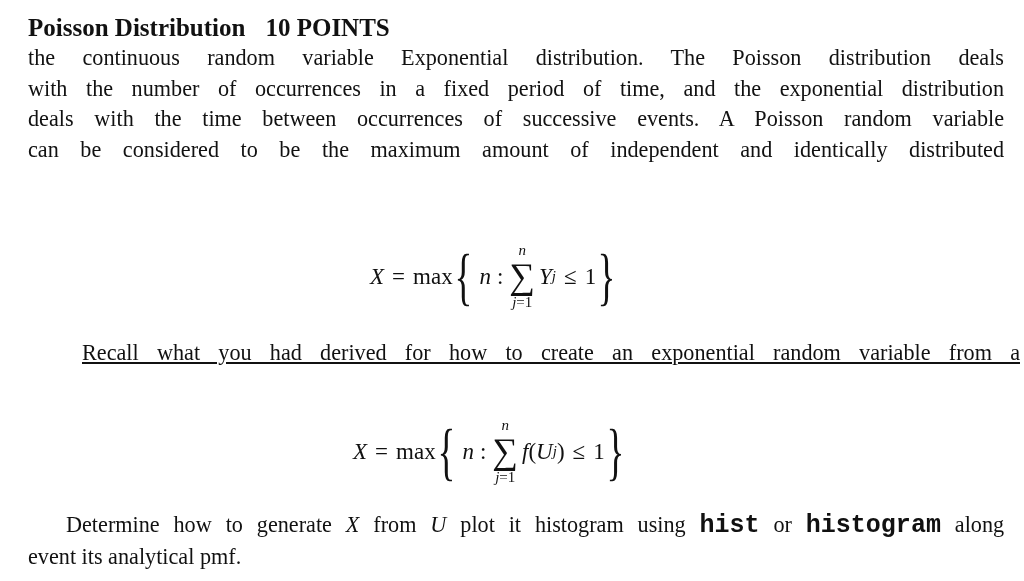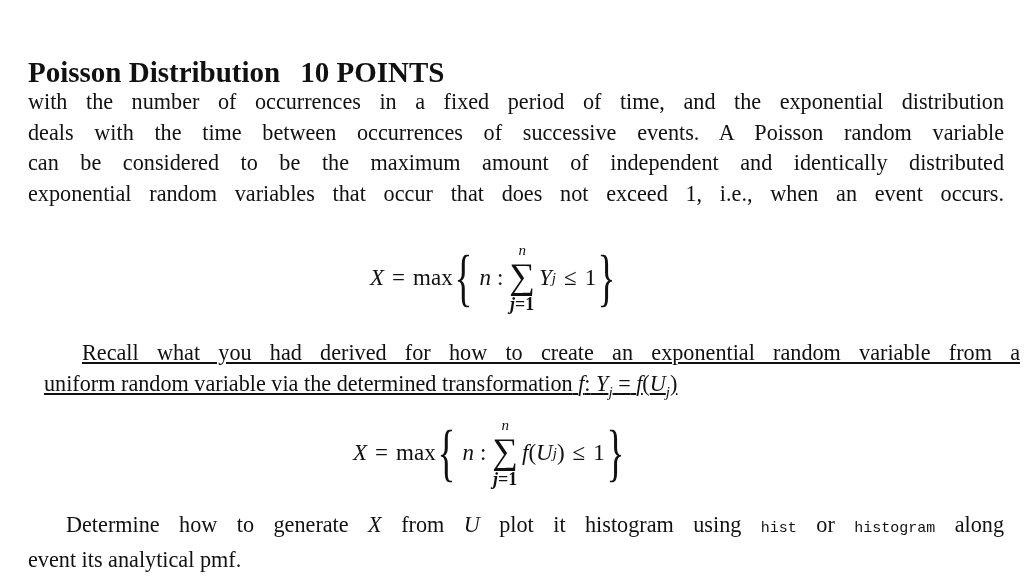--- a/index.html
+++ b/index.html
@@ -16,24 +16,23 @@
     font-family: "Liberation Serif", "DejaVu Serif", serif;
   }
   .page {
     position: absolute;
     left: 28px;
     top: 14px;
     width: 976px;
   }
   .heading {
     font-weight: bold;
-    font-size: 29px;
+    font-size: 25px;
     line-height: 28px;
     white-space: nowrap;
-    margin-top: 44px;
   }
   .heading .points {
     margin-left: 20px;
   }
   .para {
     font-size: 22.2px;
     line-height: 30.6px;
     text-align: justify;
     text-align-last: justify;
     margin: 0;
@@ -48,22 +47,22 @@
     text-align-last: left;
   }
   .para .line.indent {
     text-indent: 38px;
   }
   .math-i {
     font-style: italic;
   }
   .mono {
     font-family: "Liberation Mono", "DejaVu Sans Mono", monospace;
-    font-weight: normal;
-    font-size: 15px;
+    font-weight: bold;
+    font-size: 25px;
   }
 
   
   .display-eq {
     position: absolute;
     display: flex;
     align-items: center;
     font-size: 23px;
     white-space: nowrap;
   }
@@ -93,23 +92,22 @@
   .sum-block .sup {
     font-size: 15px;
     font-style: italic;
     margin-bottom: 2px;
   }
   .sum-block .sigma {
     font-size: 36px;
     line-height: 32px;
   }
   .sum-block .sub {
-    font-size: 18px;
+    font-size: 15px;
     margin-top: 3px;
-    font-weight: bold;
   }
   .sum-block .sub i {
     font-style: italic;
   }
   .var {
     font-style: italic;
   }
   .subscr {
     font-size: 15px;
     font-style: italic;
@@ -119,24 +117,24 @@
 </head>
 <body>
 
 <div class="page">
 
   <div class="heading">
     <span>Poisson Distribution</span><span class="points">10 POINTS</span>
   </div>
 
   <div class="para" style="margin-top:1px;">
+    <span class="line">the continuous random variable Exponential distribution.  The Poisson distribution deals</span>
     <span class="line">with the number of occurrences in a fixed period of time, and the exponential distribution</span>
     <span class="line">deals with the time between occurrences of successive events.  A Poisson random variable</span>
     <span class="line">can be considered to be the maximum amount of independent and identically distributed</span>
-    <span class="line">exponential random variables that occur that does not exceed 1, i.e., when an event occurs.</span>
   </div>
 </div>
 
 <div class="display-eq" style="left:370px; top:243px;">
   <span class="lhs">X</span>
   <span class="op">=</span>
   <span class="fn">max</span>
   <span class="brace">{</span>
   <span class="var" style="margin-left:6px;">n</span>
   <span style="margin-left:6px;">:</span>
@@ -147,21 +145,20 @@
   </span>
   <span class="var">Y</span>
     <span class="subscr">j</span>
   <span class="op">≤</span>
   <span>1</span>
   <span class="brace">}</span>
 </div>
 
 <div class="para" style="position:absolute; left:44px; top:338px; width:976px;text-decoration:underline;">
   <span class="line indent">Recall what you had derived for how to create an exponential random variable from a</span>
-  <span class="line last"><span>uniform random variable via the determined transformation</span> <span class="math-i">f</span><span>:</span> <span class="math-i">Y</span><span class="subscr">j</span> <span>=</span> <span class="math-i">f</span><span>(</span><span class="math-i">U</span><span class="subscr">j</span><span>)</span></span>
 </div>
 
 <div class="display-eq" style="left:353px; top:418px;">
   <span class="lhs">X</span>
   <span class="op">=</span>
   <span class="fn">max</span>
   <span class="brace">{</span>
   <span class="var" style="margin-left:6px;">n</span>
   <span style="margin-left:6px;">:</span>
   <span class="sum-block">

